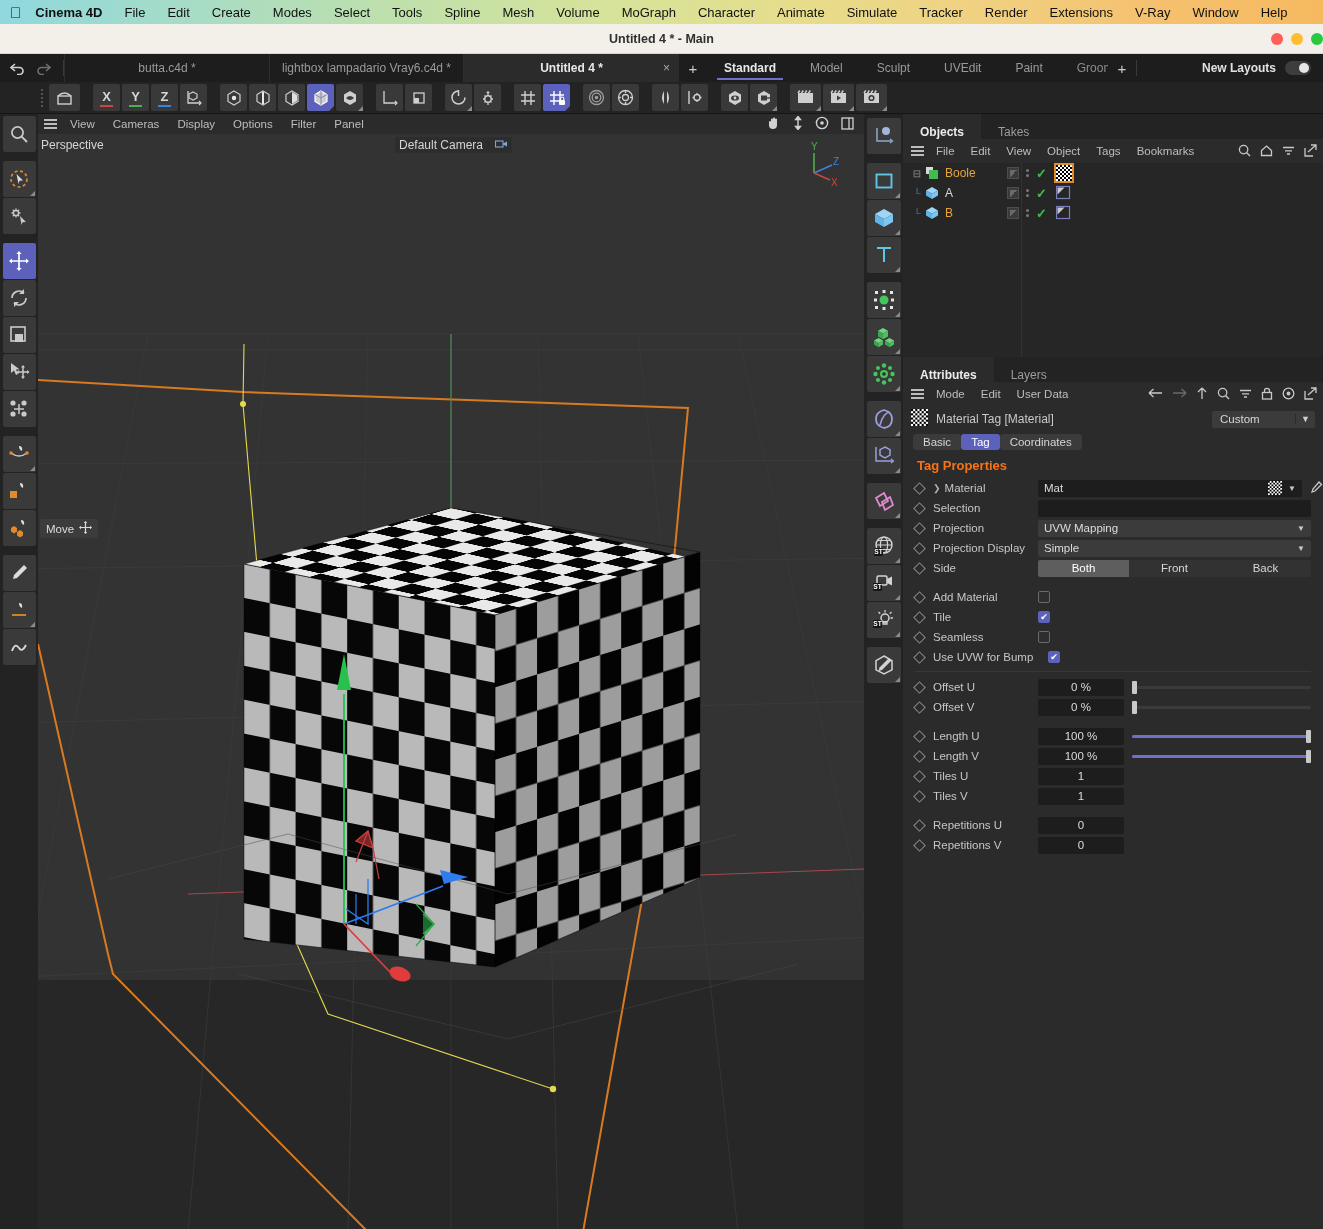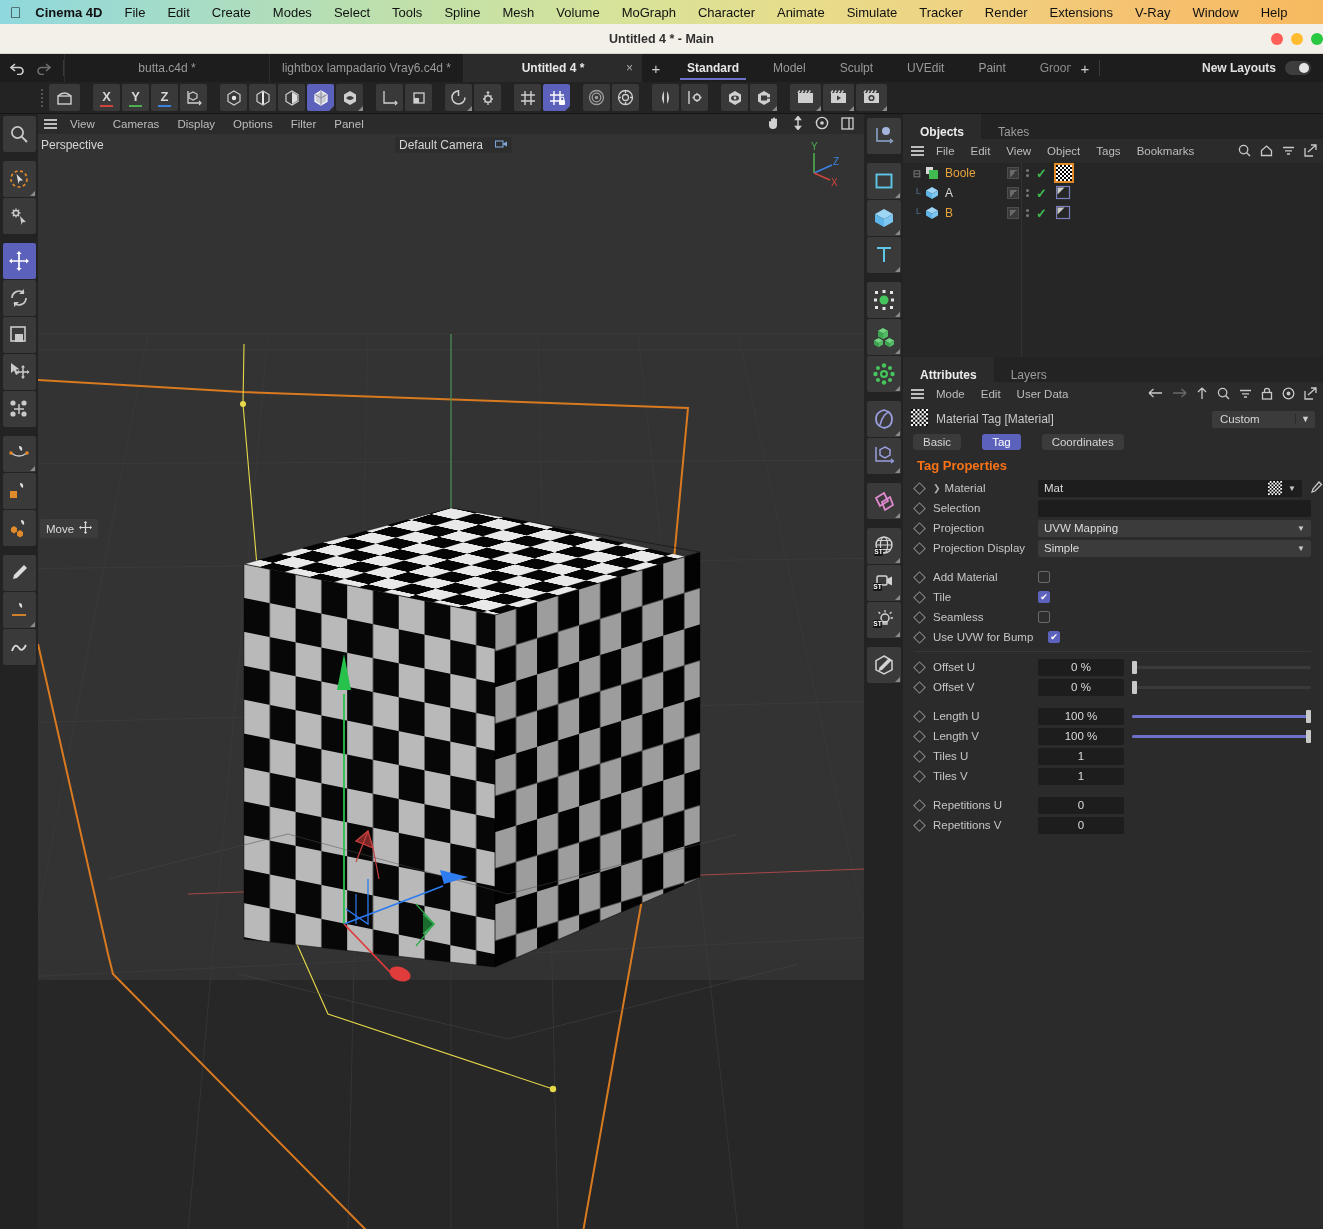--- a/index.html
+++ b/index.html
@@ -48,21 +48,21 @@
   .undoredo { display: flex; align-items: center; gap: 9px; padding: 0 12px 0 10px; color: #c8c8c8; }
   .undoredo svg { display: block; }
   .vsep { width: 1px; background: #3a3a3a; margin: 6px 0; }
   .doctab {
     display: flex; align-items: center; justify-content: center;
     padding: 0 16px; position: relative; white-space: nowrap;
     border-left: 1px solid #2e2e2e;
   }
   .doctab.w1 { width: 205px; }
   .doctab.w2 { width: 194px; }
-  .doctab.active { background: #2b2b2b; color: #e8e8e8; font-weight: bold; width: 179px; }
+  .doctab.active { background: #2b2b2b; color: #e8e8e8; font-weight: bold; width: 216px; }
   .doctab .x { position: absolute; right: 9px; font-size: 12px; color: #aaa; font-weight: normal; }
   .plus-btn { display: flex; align-items: center; justify-content: center; width: 28px; color: #cfcfcf; font-size: 15px; }
 
   
   .layouttab { display: flex; align-items: center; padding: 0 17px; position: relative; white-space: nowrap; }
   .layouttab.active { color: #e8e8e8; font-weight: bold; }
   .layouttab.active::after {
     content:""; position:absolute; left: 10px; right: 10px; bottom: 2px; height: 2px; background: #6d72c8;
   }
   .layouttab.clipped { color: #8d8d8d; overflow: hidden; max-width: 48px; padding-right: 0; }
@@ -164,21 +164,21 @@
   .tagbox.sel { outline:2px solid #e08a2a; }
   .objmgr-divider { position:absolute; left:118px; top:0; bottom:0; width:1px; background:#333;}
 
   
   #attrs { flex:1; background:#2b2b2b; display:flex; flex-direction:column;}
   .attr-head { display:flex; align-items:center; height:26px; padding:0 8px; font-size:12px; color:#d2d2d2;}
   .attr-head .ttl { margin-left:8px; color:#c9c9c9;}
   .cust-sel { margin-left:auto; display:flex; align-items:center; background:#3b3b3b; border-radius:2px; height:17px;}
   .cust-sel .lbl { padding:0 8px; width:83px; font-size:11.5px; color:#d6d6d6;}
   .cust-sel .arrow { width:20px; text-align:center; border-left:1px solid #2b2b2b; color:#d0d0d0; font-size:9px;}
-  .subtabs { display:flex; gap:21px; padding:2px 8px 6px 10px;}
+  .subtabs { display:flex; gap:0; padding:2px 8px 6px 10px;}
   .stab { font-size:11.5px; padding:2px 10px; border-radius:3px; background:#3b3b3b; color:#d4d4d4;}
   .stab.active { background:#5c62bb; color:#fff;}
   .sec-title { font-size:13px; color:#f97316; font-weight:bold; padding:2px 16px 5px 14px;}
 
   .prow { display:flex; align-items:center; height:20px; padding-left:12px; font-size:11.5px; color:#c6c6c6;}
   .dia { width:9px;height:9px; border:1px solid #8a8a8a; transform:rotate(45deg); margin-right:9px; flex:0 0 auto;}
   .plabel { width:105px; flex:0 0 auto; display:flex; align-items:center; gap:4px;}
   .chev { font-size:9px; color:#b0b0b0;}
   .ctrl { flex:1; display:flex; align-items:center;}
   .tfield { background:#1d1d1d; border-radius:2px; height:17px; display:flex; align-items:center;
@@ -1241,20 +1241,33 @@
             <span>Projection Display</span>
           </span>
         <span class="ctrl">
           <span class="drop" style="margin-right:12px;">
             <span>Simple</span>
             <span class="dd">▼</span>
           </span>
         </span>
       </div>
 
+      <div class="prow">
+        <span class="dia"></span>
+        <span class="plabel">
+            <span>Side</span>
+          </span>
+        <span class="ctrl">
+          <span class="segbtns" style="margin-right:12px;">
+            <span class="seg active">Both</span>
+            <span class="seg">Front</span>
+            <span class="seg">Back</span>
+          </span>
+        </span>
+      </div>
 
       <div class="prow-gap"></div>
 
       <div class="prow">
         <span class="dia"></span>
         <span class="plabel">
             <span>Add Material</span>
           </span>
         <span class="ctrl">
             <span class="cbx"></span>

